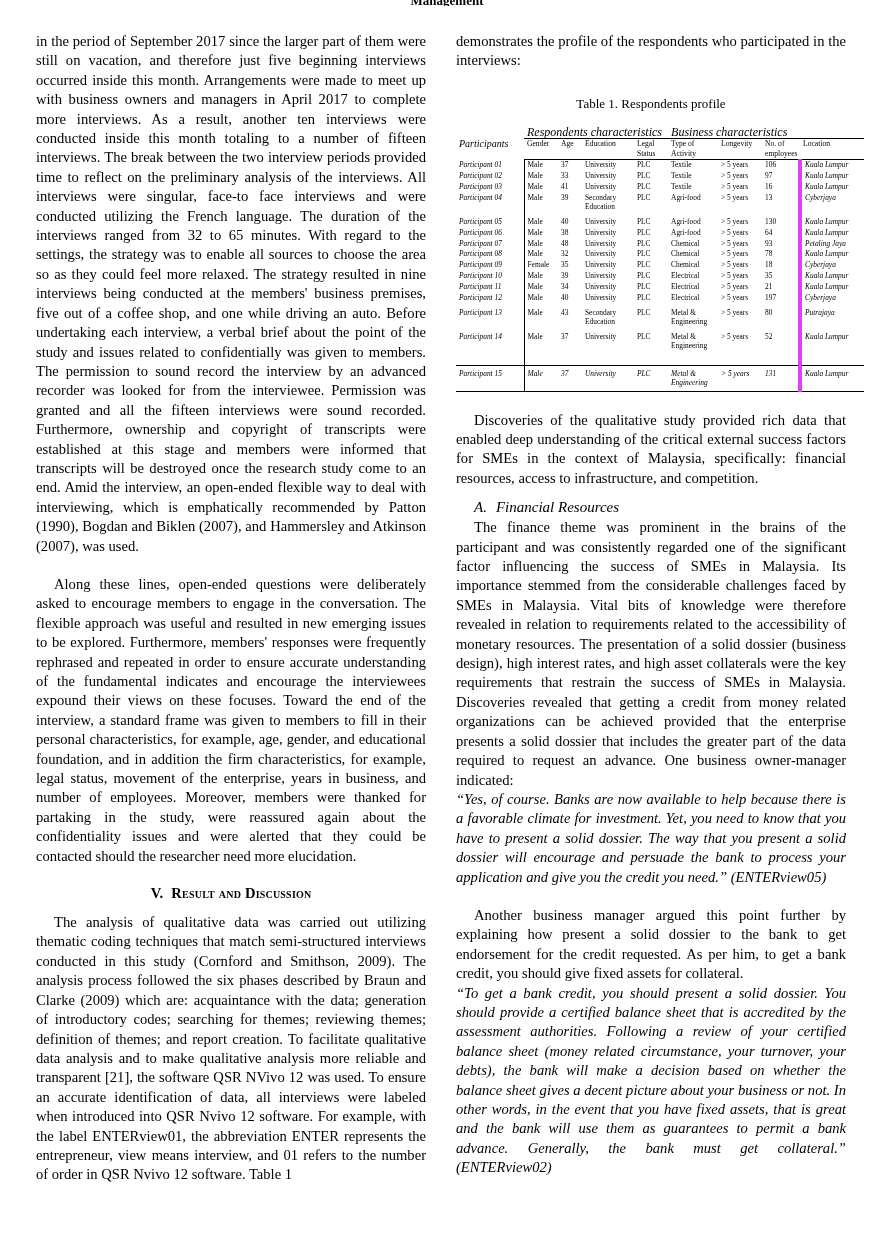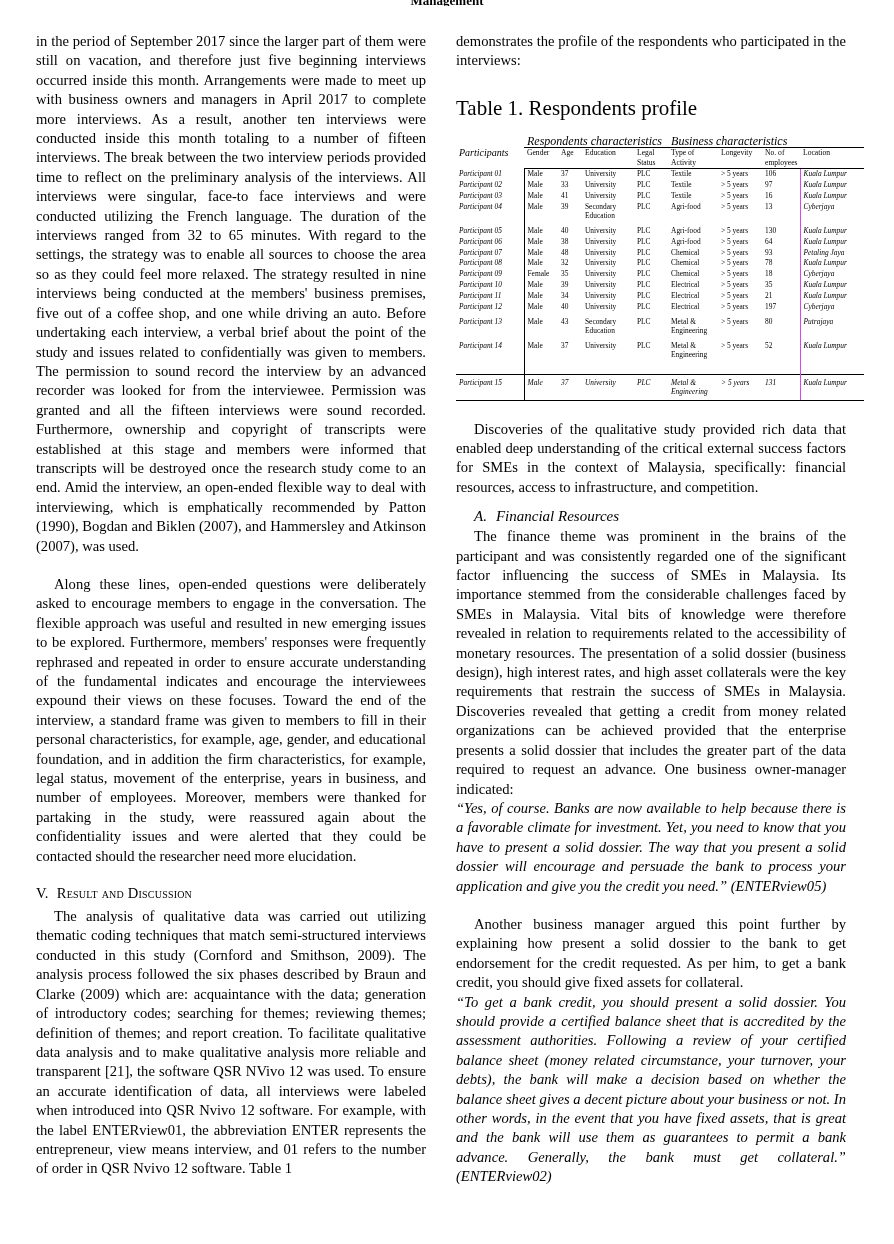--- a/index.html
+++ b/index.html
@@ -61,44 +61,44 @@
   }
   p.quote {
     margin: 0;
     font-style: italic;
     font-size: 14.6px;
     line-height: 19.4px;
     text-align: justify;
   }
   h2.section-head {
     font-size: 14.6px;
-    font-weight: normal;
+    font-weight: bold;
     font-variant: small-caps;
-    text-align: left;
-    margin: 19px 0 5px 0;
+    text-align: center;
+    margin: 19px 0 11px 0;
     letter-spacing: 0.2px;
   }
   h2.section-head .numeral {
     font-variant: normal;
     margin-right: 8px;
   }
   h3.subsection-head {
     font-size: 15px;
     font-style: italic;
     font-weight: normal;
     margin: 11px 0 2px 0;
     text-indent: 18px;
     text-align: left;
   }
   h3.subsection-head .sub-letter {
     margin-right: 9px;
   }
   .table-caption {
-    text-align: left;
-    font-size: 21px;
+    text-align: center;
+    font-size: 13px;
     margin: 25px 0 15px 0;
   }
   
   table.respondents {
     border-collapse: collapse;
     width: 378px;
     margin: 0 auto;
     font-size: 7.4px;
     line-height: 9.2px;
     table-layout: fixed;
@@ -135,21 +135,21 @@
     vertical-align: bottom;
     padding-bottom: 2px;
   }
   td.pname {
     font-style: italic;
     border-right: 1px solid #000;
     padding-right: 6px;
   }
   td.loc {
     font-style: italic;
-    border-left: 1px solid #d946ef;
+    border-left: 4px solid #d946ef;
     padding-left: 6px;
   }
   tr.group-gap > td {
     padding-top: 5px;
   }
   tr.last-row > td {
     font-style: italic;
     border-top: 1px solid #000;
     border-bottom: 1px solid #000;
     padding-top: 3px;

